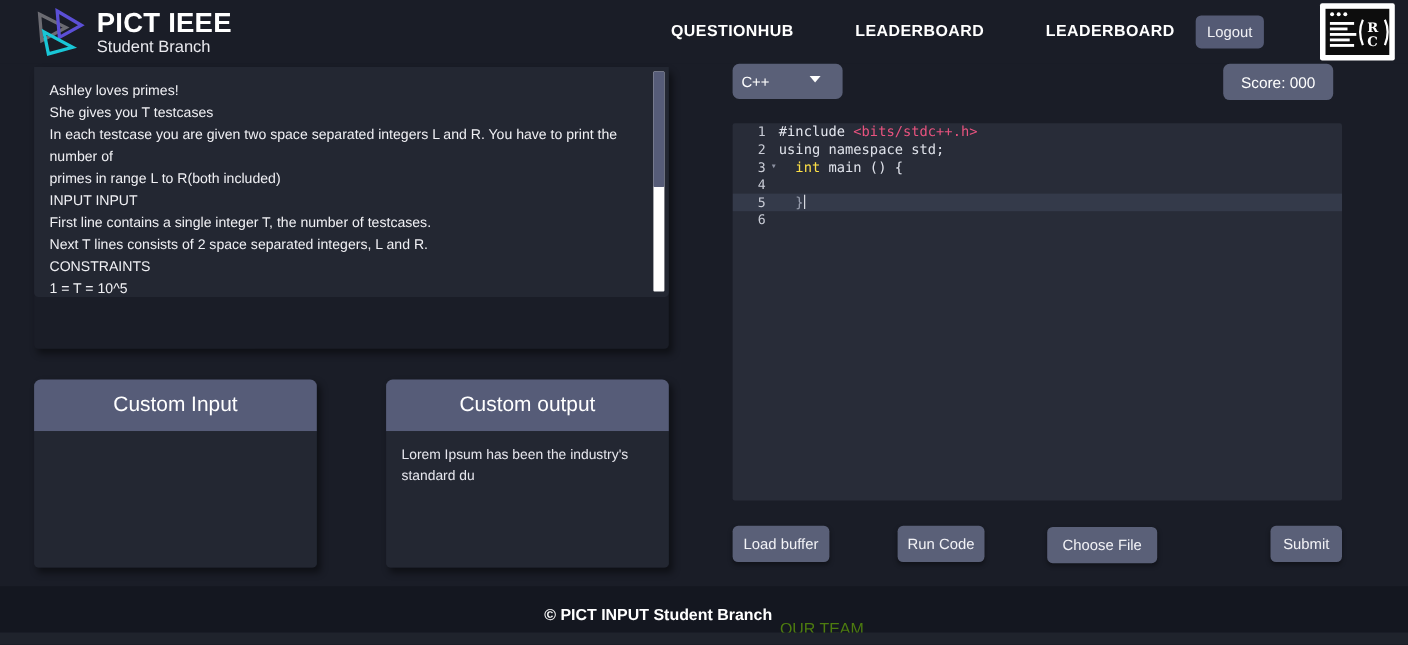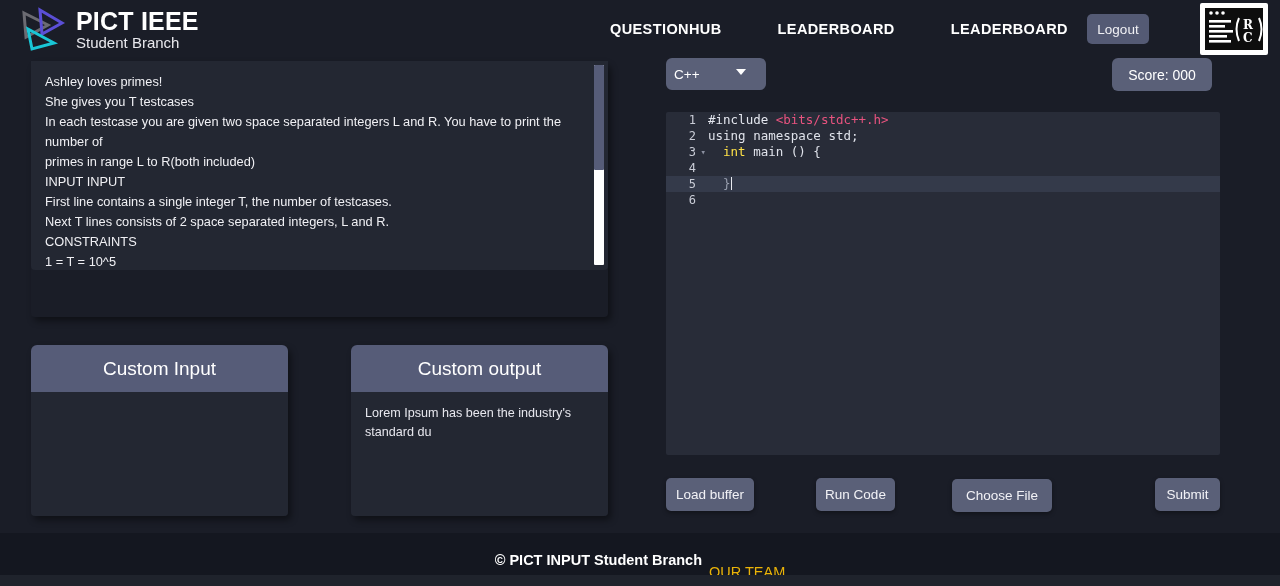--- a/index.html
+++ b/index.html
@@ -9,21 +9,21 @@
     overflow: hidden;
     background: #1a1d27;
     font-family: "Liberation Sans", sans-serif;
   }
 
   
   .navbar {
     position: absolute; top: 0; left: 0;
     width: 1280px; height: 58px;
     background: #1a1d27;
-    display: flex; align-items: center;
+    display: flex; align-items: center; padding-left: 12px;
   }
   .brand { display: flex; align-items: center; margin-left: 20px; }
   .brand-logo { width: 46px; height: 44px; flex: 0 0 46px; }
   .brand-text { margin-left: 10px; line-height: 1; }
   .brand-line1 {
     color: #ffffff; font-size: 25px; font-weight: bold;
     letter-spacing: 0.2px; display: block;
   }
   .brand-line2 {
     color: #e9e9ee; font-size: 15px; font-weight: normal;
@@ -187,21 +187,21 @@
   .footer {
     position: absolute; left: 0; top: 533px;
     width: 1280px; height: 53px;
     background: #141720;
     display: flex; align-items: center; justify-content: center;
   }
   .footer-copy {
     color: #ffffff; font-size: 14.5px; font-weight: bold;
   }
   .footer-team {
-    color: #eab308; font-size: 14.5px; margin-left: 7px;
+    color: #4d7c0f; font-size: 14.5px; margin-left: 7px;
     cursor: pointer;
     margin-top: 24px;
   }
 
   
   .page-scroll-track {
     position: absolute; left: 0; top: 575px;
     width: 1280px; height: 11px;
     background: #1f232c;
   }

